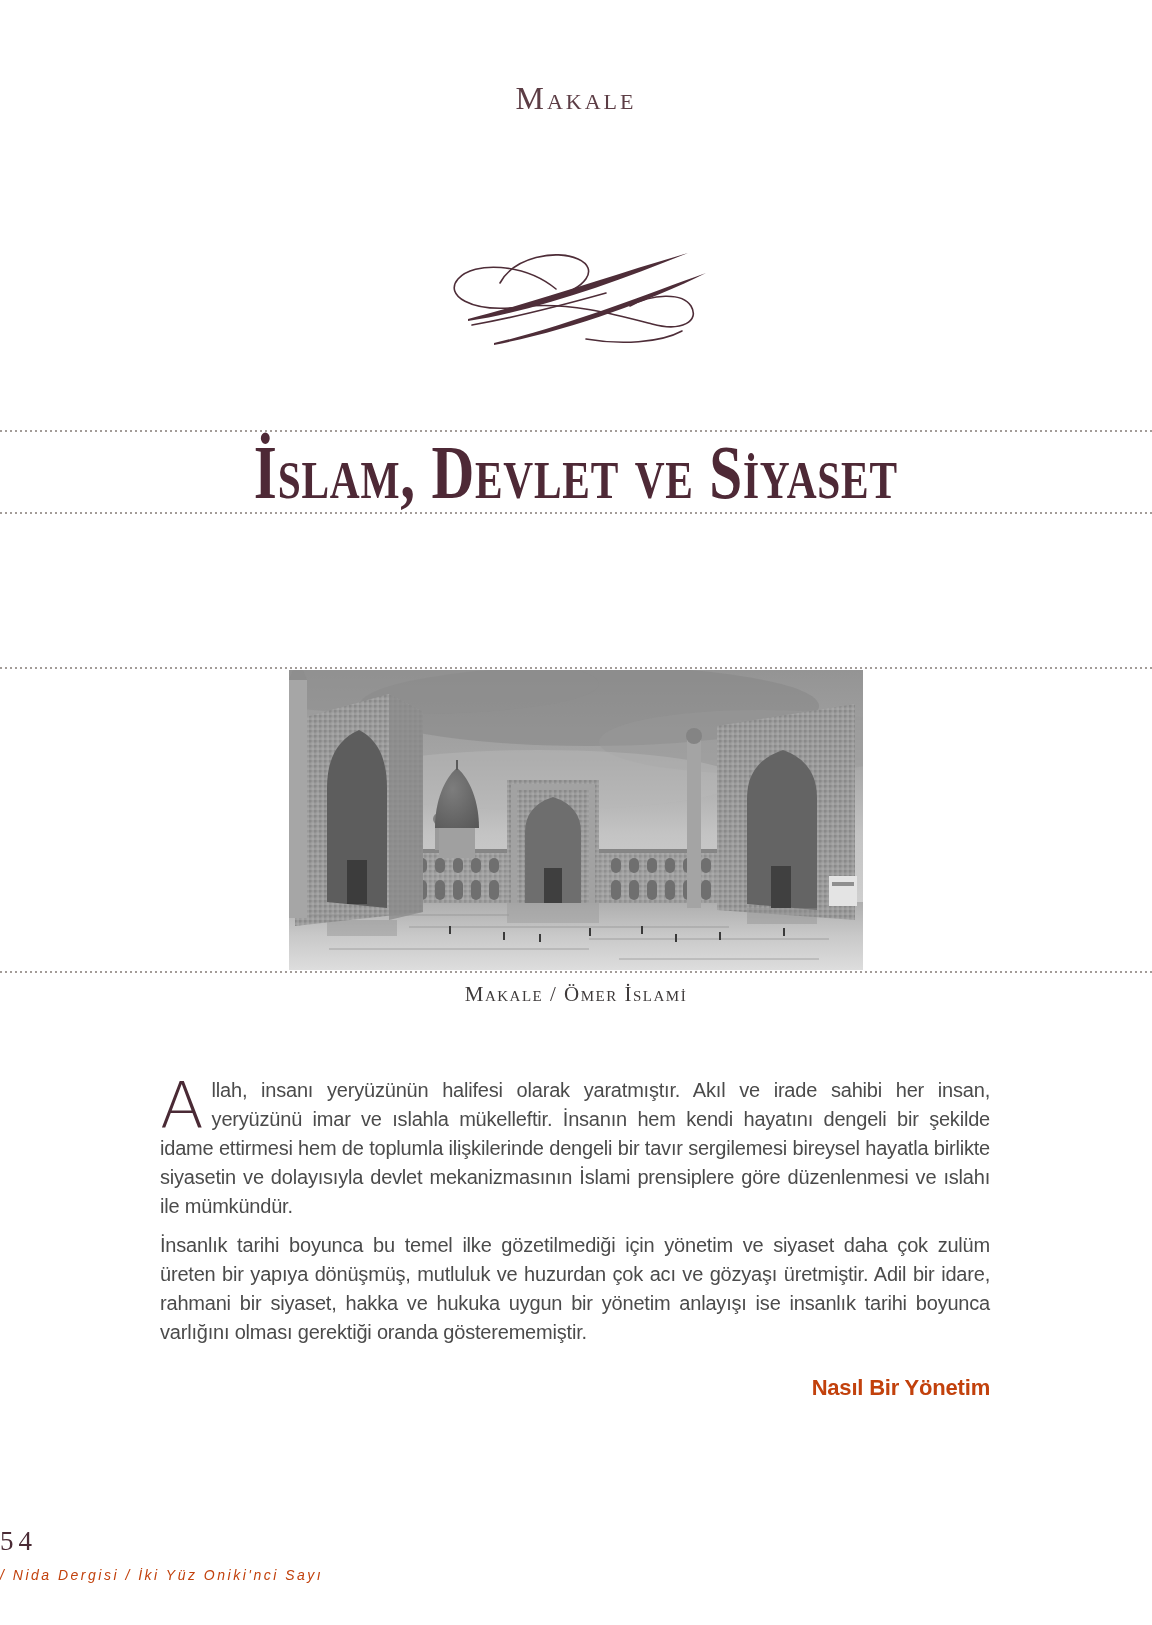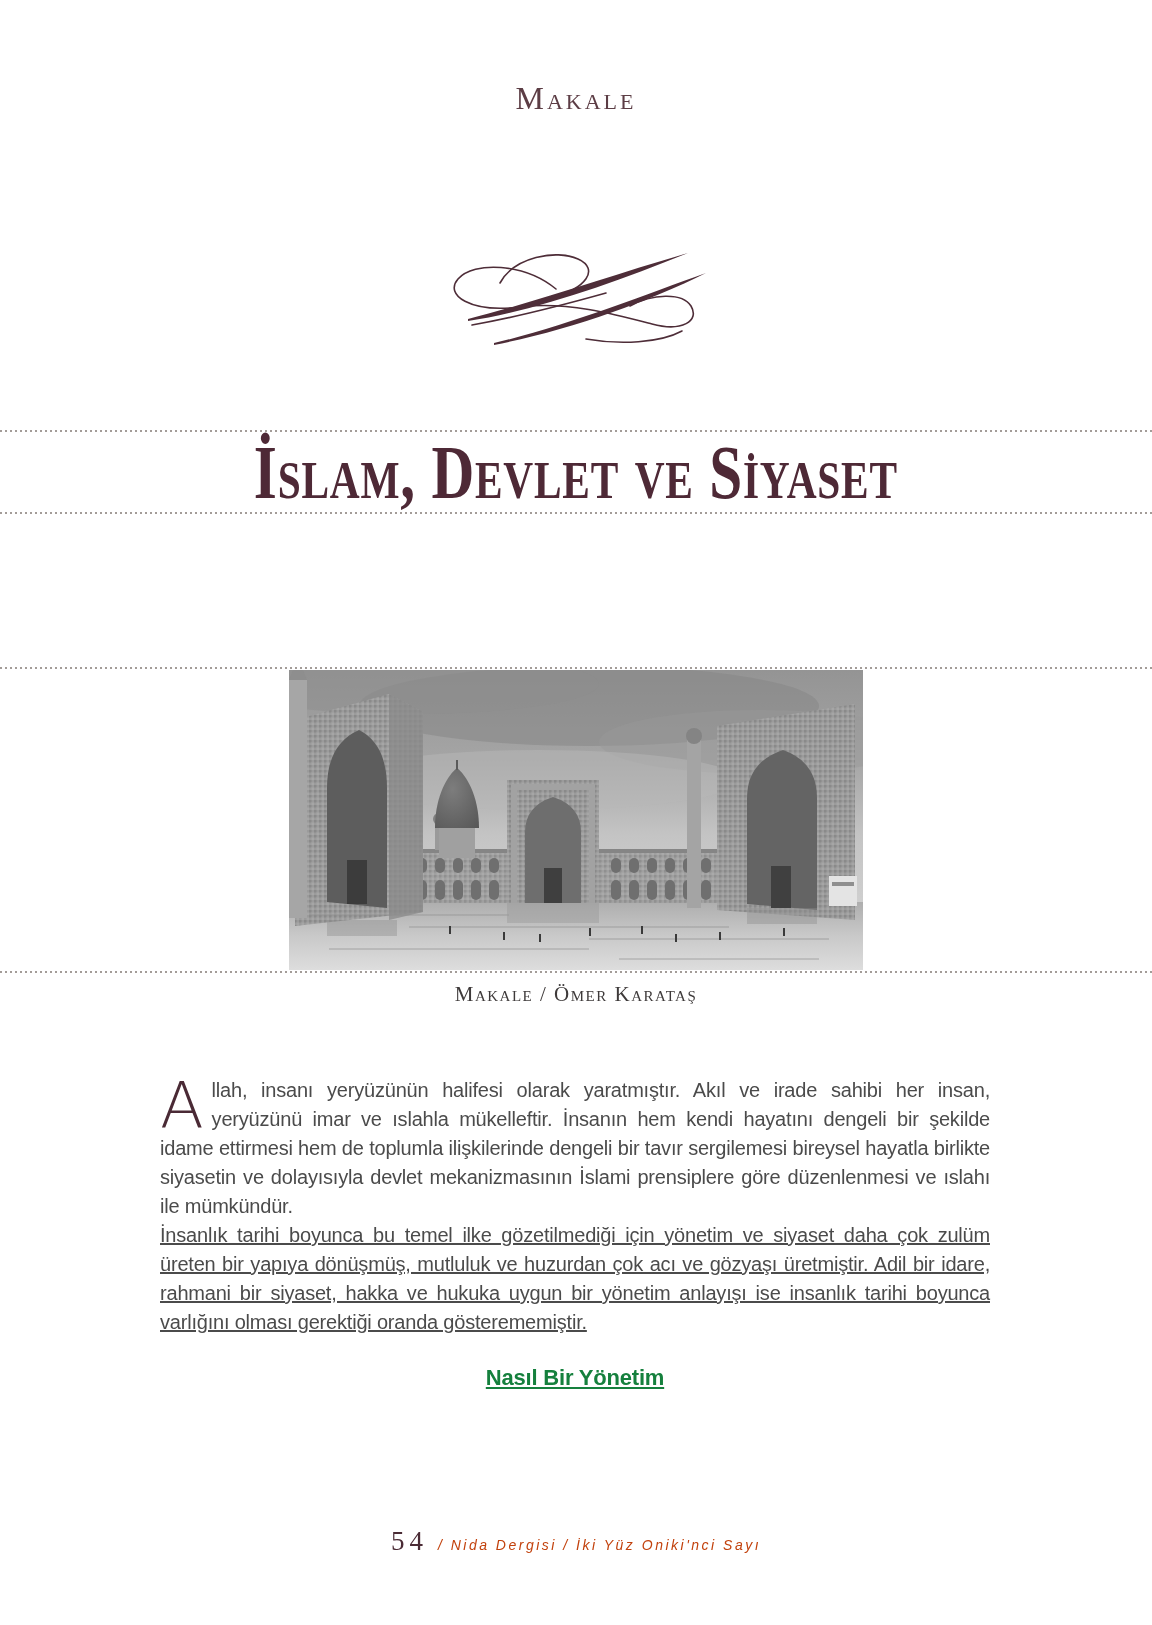--- a/index.html
+++ b/index.html
@@ -26,28 +26,28 @@
   .line-photo-bottom{top:971px;}
   .figure{position:absolute;top:670px;left:289px;width:574px;height:300px;margin:0;}
 
   .caption{position:absolute;top:982px;left:0;right:0;text-align:center;
            font-family:"Liberation Serif","DejaVu Serif",serif;font-variant:small-caps;
            font-size:21px;letter-spacing:1.5px;color:#3e3a3a;}
 
   .body-col{position:absolute;top:1076px;left:160px;width:830px;color:#4b4b4b;
             font-size:20px;line-height:29px;letter-spacing:-0.2px;text-align:justify;}
   .body-col p{margin:0;}
-  .body-col p + p{margin-top:0;text-decoration:underline;}
+  .body-col p + p{margin-top:10px;}
   .dropcap{float:left;font-family:"DejaVu Sans","Liberation Sans",sans-serif;font-weight:200;
            font-size:64px;line-height:52px;color:#4a2a35;margin:4px 8px 0 0;}
-  .subheading{margin:28px 0 0 0;font-size:22px;line-height:26px;font-weight:700;color:#15803d;
-              letter-spacing:-0.2px;text-align:center;text-decoration:underline;}
+  .subheading{margin:28px 0 0 0;font-size:22px;line-height:26px;font-weight:700;color:#c2410c;
+              letter-spacing:-0.2px;text-align:right;}
   .subheading + p{margin-top:14px;}
 
-  .footer{position:absolute;top:1526px;left:0;right:0;display:flex;align-items:baseline;justify-content:center;gap:10px;}
+  .footer{position:absolute;top:1526px;left:0;right:0;display:flex;align-items:baseline;justify-content:center;gap:10px;flex-direction:column;}
   .page-num{font-family:"Liberation Serif","DejaVu Serif",serif;font-size:27px;letter-spacing:5px;color:#4a2b35;}
   .journal-line{font-family:Liberation Sans, sans-serif;font-style:italic;
                 font-size:14px;letter-spacing:2.5px;color:#c2410c;}
 </style>
 </head>
 <body>
 
 <div class="page">
 
   <div class="kicker">Makale</div>
@@ -186,21 +186,21 @@
         <rect x="430" y="262" width="2" height="8"></rect>
           <rect x="494" y="258" width="2" height="8"></rect>
         <rect x="250" y="264" width="2" height="8"></rect>
           <rect x="386" y="264" width="2" height="8"></rect>
       </g>
     </svg>
   </figure>
 
   <div class="dotted line-photo-bottom"></div>
 
-  <div class="caption">Makale / Ömer Karataş</div>
+  <div class="caption">Makale / Ömer İslami</div>
 
   <div class="body-col">
     <p><span class="dropcap">A</span><span>llah, insanı yeryüzünün halifesi olarak yaratmıştır. Akıl ve irade sahibi her insan, yeryüzünü imar ve ıslahla mükelleftir. İnsanın hem kendi hayatını dengeli bir şekilde idame ettirmesi hem de toplumla ilişkilerinde dengeli bir tavır sergilemesi bireysel hayatla birlikte siyasetin ve dolayısıyla devlet mekanizmasının İslami prensiplere göre düzenlenmesi ve ıslahı ile mümkündür.</span></p>
     <p>İnsanlık tarihi boyunca bu temel ilke gözetilmediği için yönetim ve siyaset daha çok zulüm üreten bir yapıya dönüşmüş, mutluluk ve huzurdan çok acı ve gözyaşı üretmiştir. Adil bir idare, rahmani bir siyaset, hakka ve hukuka uygun bir yönetim anlayışı ise insanlık tarihi boyunca varlığını olması gerektiği oranda gösterememiştir.</p>
     <h2 class="subheading">Nasıl Bir Yönetim</h2>
   </div>
 
   <div class="footer">
     <span class="page-num">54</span>
     <span class="journal-line">/ Nida Dergisi / İki Yüz Oniki'nci Sayı</span>

